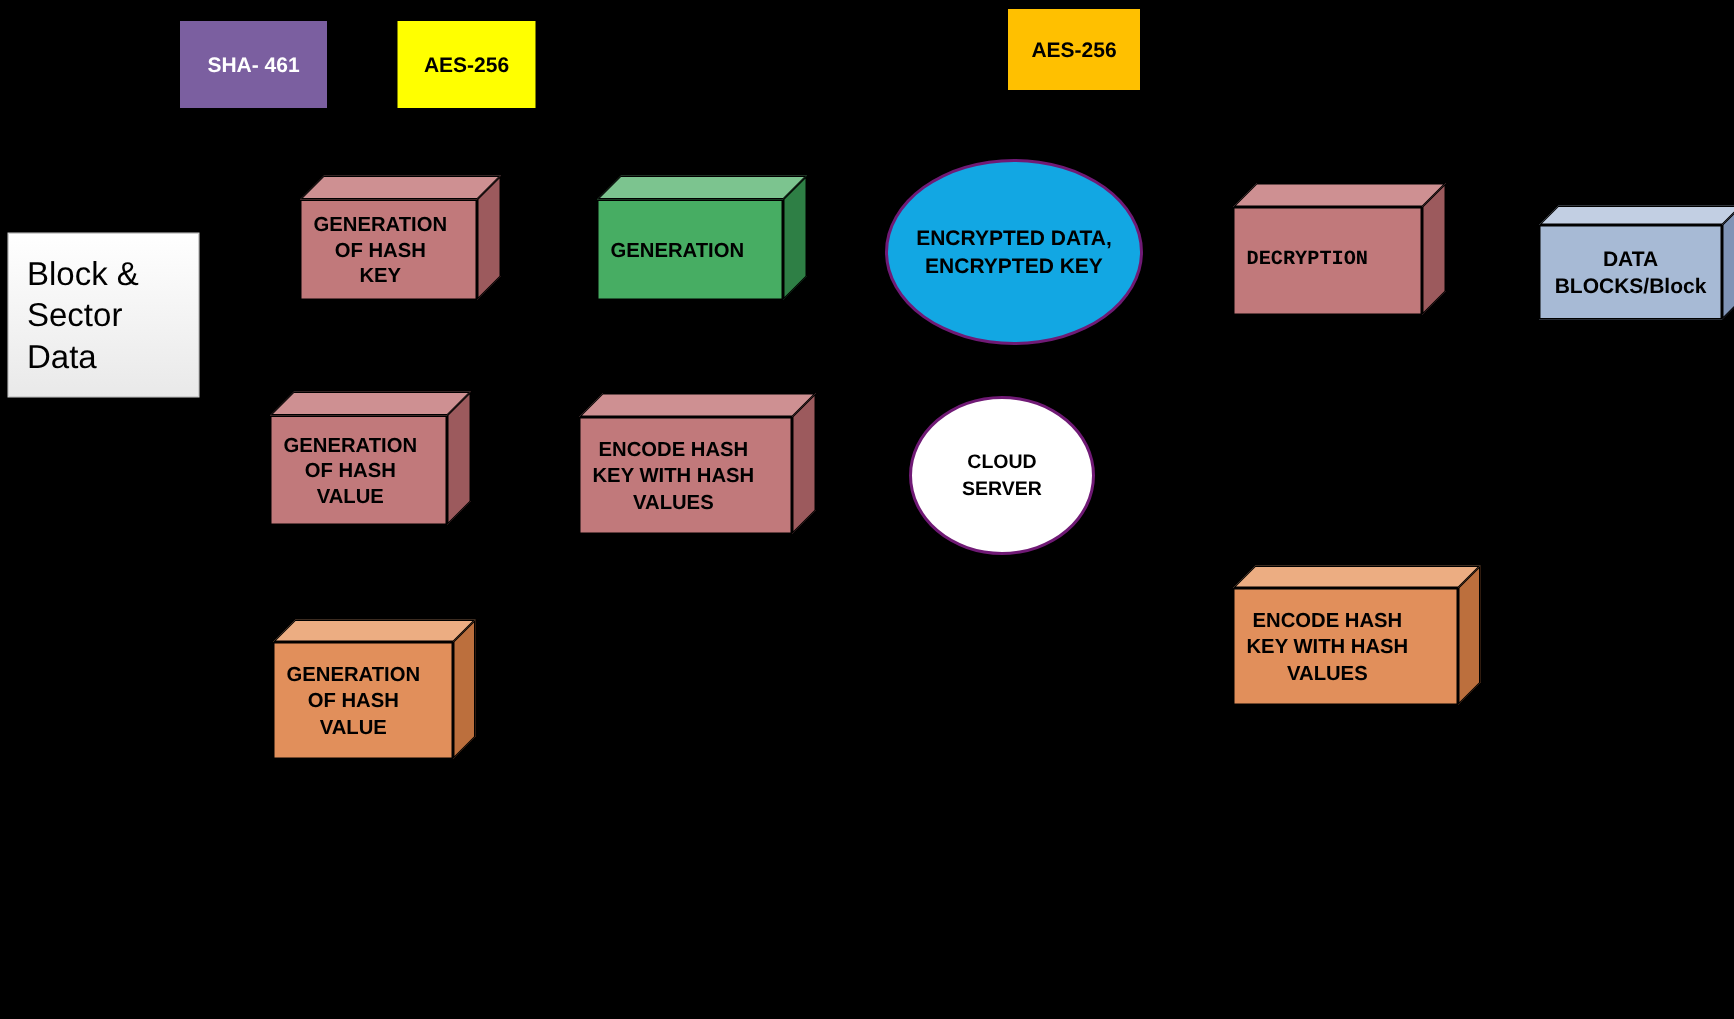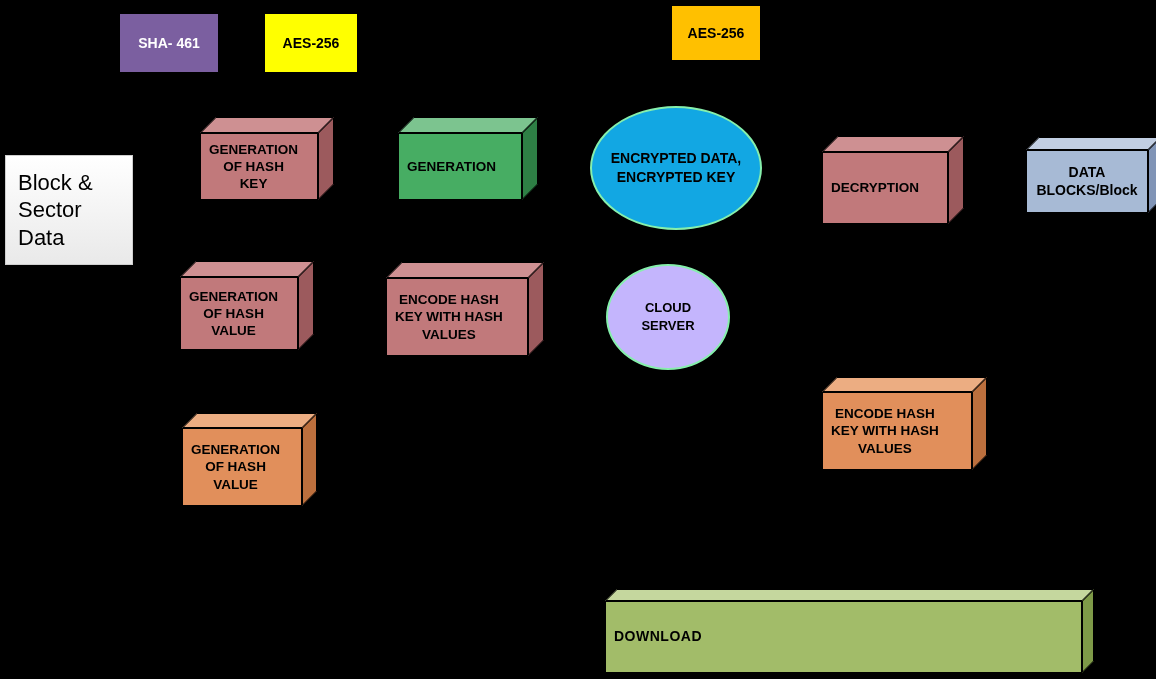--- a/index.html
+++ b/index.html
@@ -43,26 +43,26 @@
     transform:skewY(-45deg);transform-origin:0 0;
   }
   .rose {--f:#C1797B;--t:#CE9092;--s:#9C5A5D;}
   .green{--f:#47AD63;--t:#7CC48F;--s:#2E7F45;}
   .steel{--f:#A7BAD5;--t:#C2CFE3;--s:#8094B6;}
   .orangebox{--f:#E18F5B;--t:#ECAD82;--s:#BC6F3D;}
   .bargreen{--f:#A2BC69;--t:#C5D79E;--s:#7E9A48;}
   .bar .front span{font-size:14px;letter-spacing:.5px;}
   
   .ellipse{
-    position:absolute;border-radius:50%;border:2px solid #86efac;box-sizing:border-box;
+    position:absolute;border-radius:50%;border:2px solid #701a75;box-sizing:border-box;
     display:flex;align-items:center;justify-content:center;text-align:center;
     color:#000;font-weight:700;padding:0 14px;white-space:pre-line;
   }
   .ell-cyan{background:#12A7E3;font-size:14px;line-height:1.35;}
-  .ell-blue{background:#c4b5fd;font-size:13px;line-height:1.35;}
+  .ell-blue{background:#ffffff;font-size:13px;line-height:1.35;}
 </style>
 </head>
 <body>
 
 <div class="canvas">
 
   <div class="tag tag-sha" style="left:120px;top:14px;width:98px;height:58px;">
     <span>SHA- 461</span>
   </div>
   <div class="tag tag-aes-u" style="left:265px;top:14px;width:92px;height:58px;">
@@ -129,21 +129,21 @@
   <div class="ellipse ell-cyan" style="left:590px;top:106px;width:172px;height:124px;">
     <span>ENCRYPTED DATA,
 ENCRYPTED KEY</span>
   </div>
 
   <div class="ellipse ell-blue" style="left:606px;top:264px;width:124px;height:106px;">
     <span>CLOUD
 SERVER</span>
   </div>
 
-  <div class="cube rose" style="left:822px;top:152px;width:126px;height:72px;--d:16px;">
+  <div class="cube rose" style="left:822px;top:138px;width:126px;height:72px;font-family:Liberation Mono, monospace;--d:16px;">
     <div class="top"></div>
     <div class="side"></div>
     <div class="front">
       <span>DECRYPTION</span>
     </div>
   </div>
 
   <div class="cube steel" style="left:1026px;top:150px;width:122px;height:63px;--d:13px;">
     <div class="top"></div>
     <div class="side"></div>
@@ -156,21 +156,14 @@
     <div class="top"></div>
     <div class="side"></div>
     <div class="front">
       <span>ENCODE HASH
 KEY WITH HASH
 VALUES</span>
     </div>
   </div>
 
 
-  <div class="cube bargreen bar" style="left:605px;top:601px;width:477px;height:72px;--d:12px;">
-    <div class="top"></div>
-    <div class="side"></div>
-    <div class="front">
-      <span>DOWNLOAD</span>
-    </div>
-  </div>
 
 </div>
 
 </body></html>

